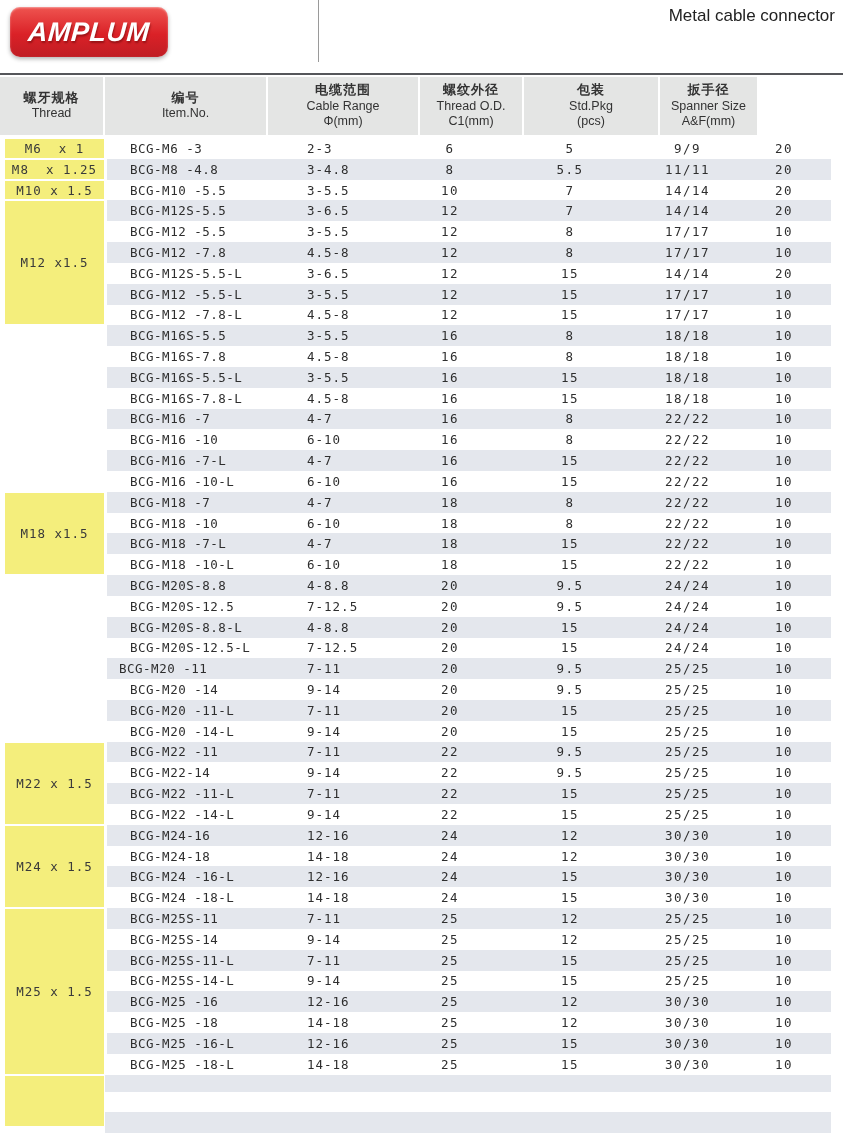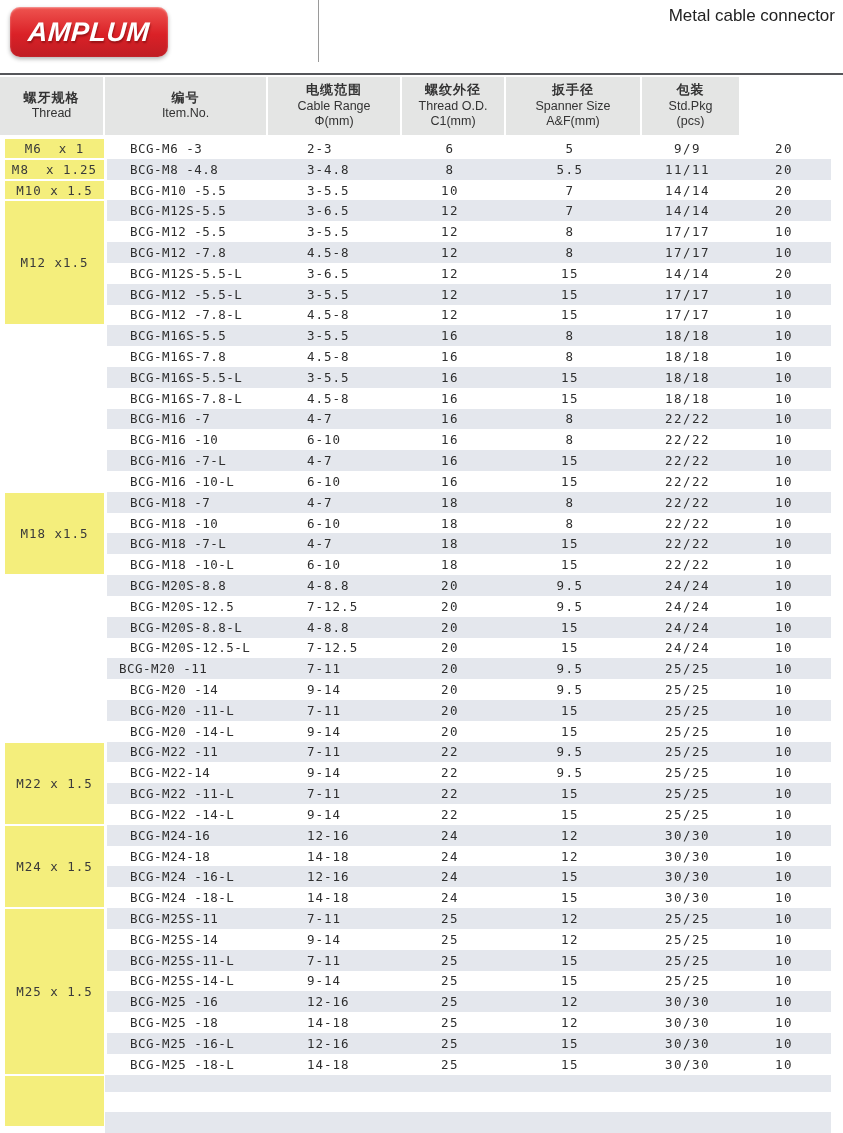--- a/index.html
+++ b/index.html
@@ -25,21 +25,21 @@
   .title-cn { font-size:23px; font-weight:bold; color:#111; letter-spacing:1px; }
   .title-en { font-size:17px; color:#222; margin-top:1px; }
   
   .thead { display:flex; margin-top:2px; height:58px; }
   .th {
     background:#e4e5e4; margin-right:2px; display:flex; flex-direction:column;
     justify-content:center; align-items:center; text-align:center; line-height:1.25;
   }
   .th:nth-child(1){ width:103px; }
   .th:nth-child(2){ width:161px; }
-  .th:nth-child(3){ width:132px; }
+  .th:nth-child(3){ width:150px; }
   .th:nth-child(4){ width:102px; }
   .th:nth-child(5){ width:134px; }
   .th:nth-child(6){ width:97px;  }
   .th:nth-child(7){ width:94px; margin-right:0; }
   .th-cn { font-size:13px; font-weight:bold; color:#333; letter-spacing:1px; }
   .th-en, .th-sub { font-size:12.5px; color:#333; }
   
   .tbody {
     margin-top:3px; display:grid; width:843px;
     grid-template-columns:105px 165px 128px 104px 136px 99px 94px;
@@ -89,28 +89,28 @@
         <div class="th-cn">电缆范围</div>
         <div class="th-en">Cable Range</div>
         <div class="th-sub">Φ(mm)</div>
       </div>
       <div class="th">
         <div class="th-cn">螺纹外径</div>
         <div class="th-en">Thread O.D.</div>
         <div class="th-sub">C1(mm)</div>
       </div>
       <div class="th">
+        <div class="th-cn">包装</div>
+        <div class="th-en">Std.Pkg</div>
+        <div class="th-sub">(pcs)</div>
+      </div>
+      <div class="th">
         <div class="th-cn">扳手径</div>
         <div class="th-en">Spanner Size</div>
         <div class="th-sub">A&amp;F(mm)</div>
-      </div>
-      <div class="th">
-        <div class="th-cn">包装</div>
-        <div class="th-en">Std.Pkg</div>
-        <div class="th-sub">(pcs)</div>
       </div>
     </div>
 
   <div class="tbody" id="tbody">
       <div class="thread-cell" style="grid-row: 1 / span 1;">M6  x 1</div>
       <div class="td td2" style="grid-area: 1 / 2;">BCG-M6 -3</div>
       <div class="td td3" style="grid-area: 1 / 3;">2-3</div>
       <div class="td td4" style="grid-area: 1 / 4;">6</div>
       <div class="td td5" style="grid-area: 1 / 5;">5</div>
       <div class="td td6" style="grid-area: 1 / 6;">9/9</div>

